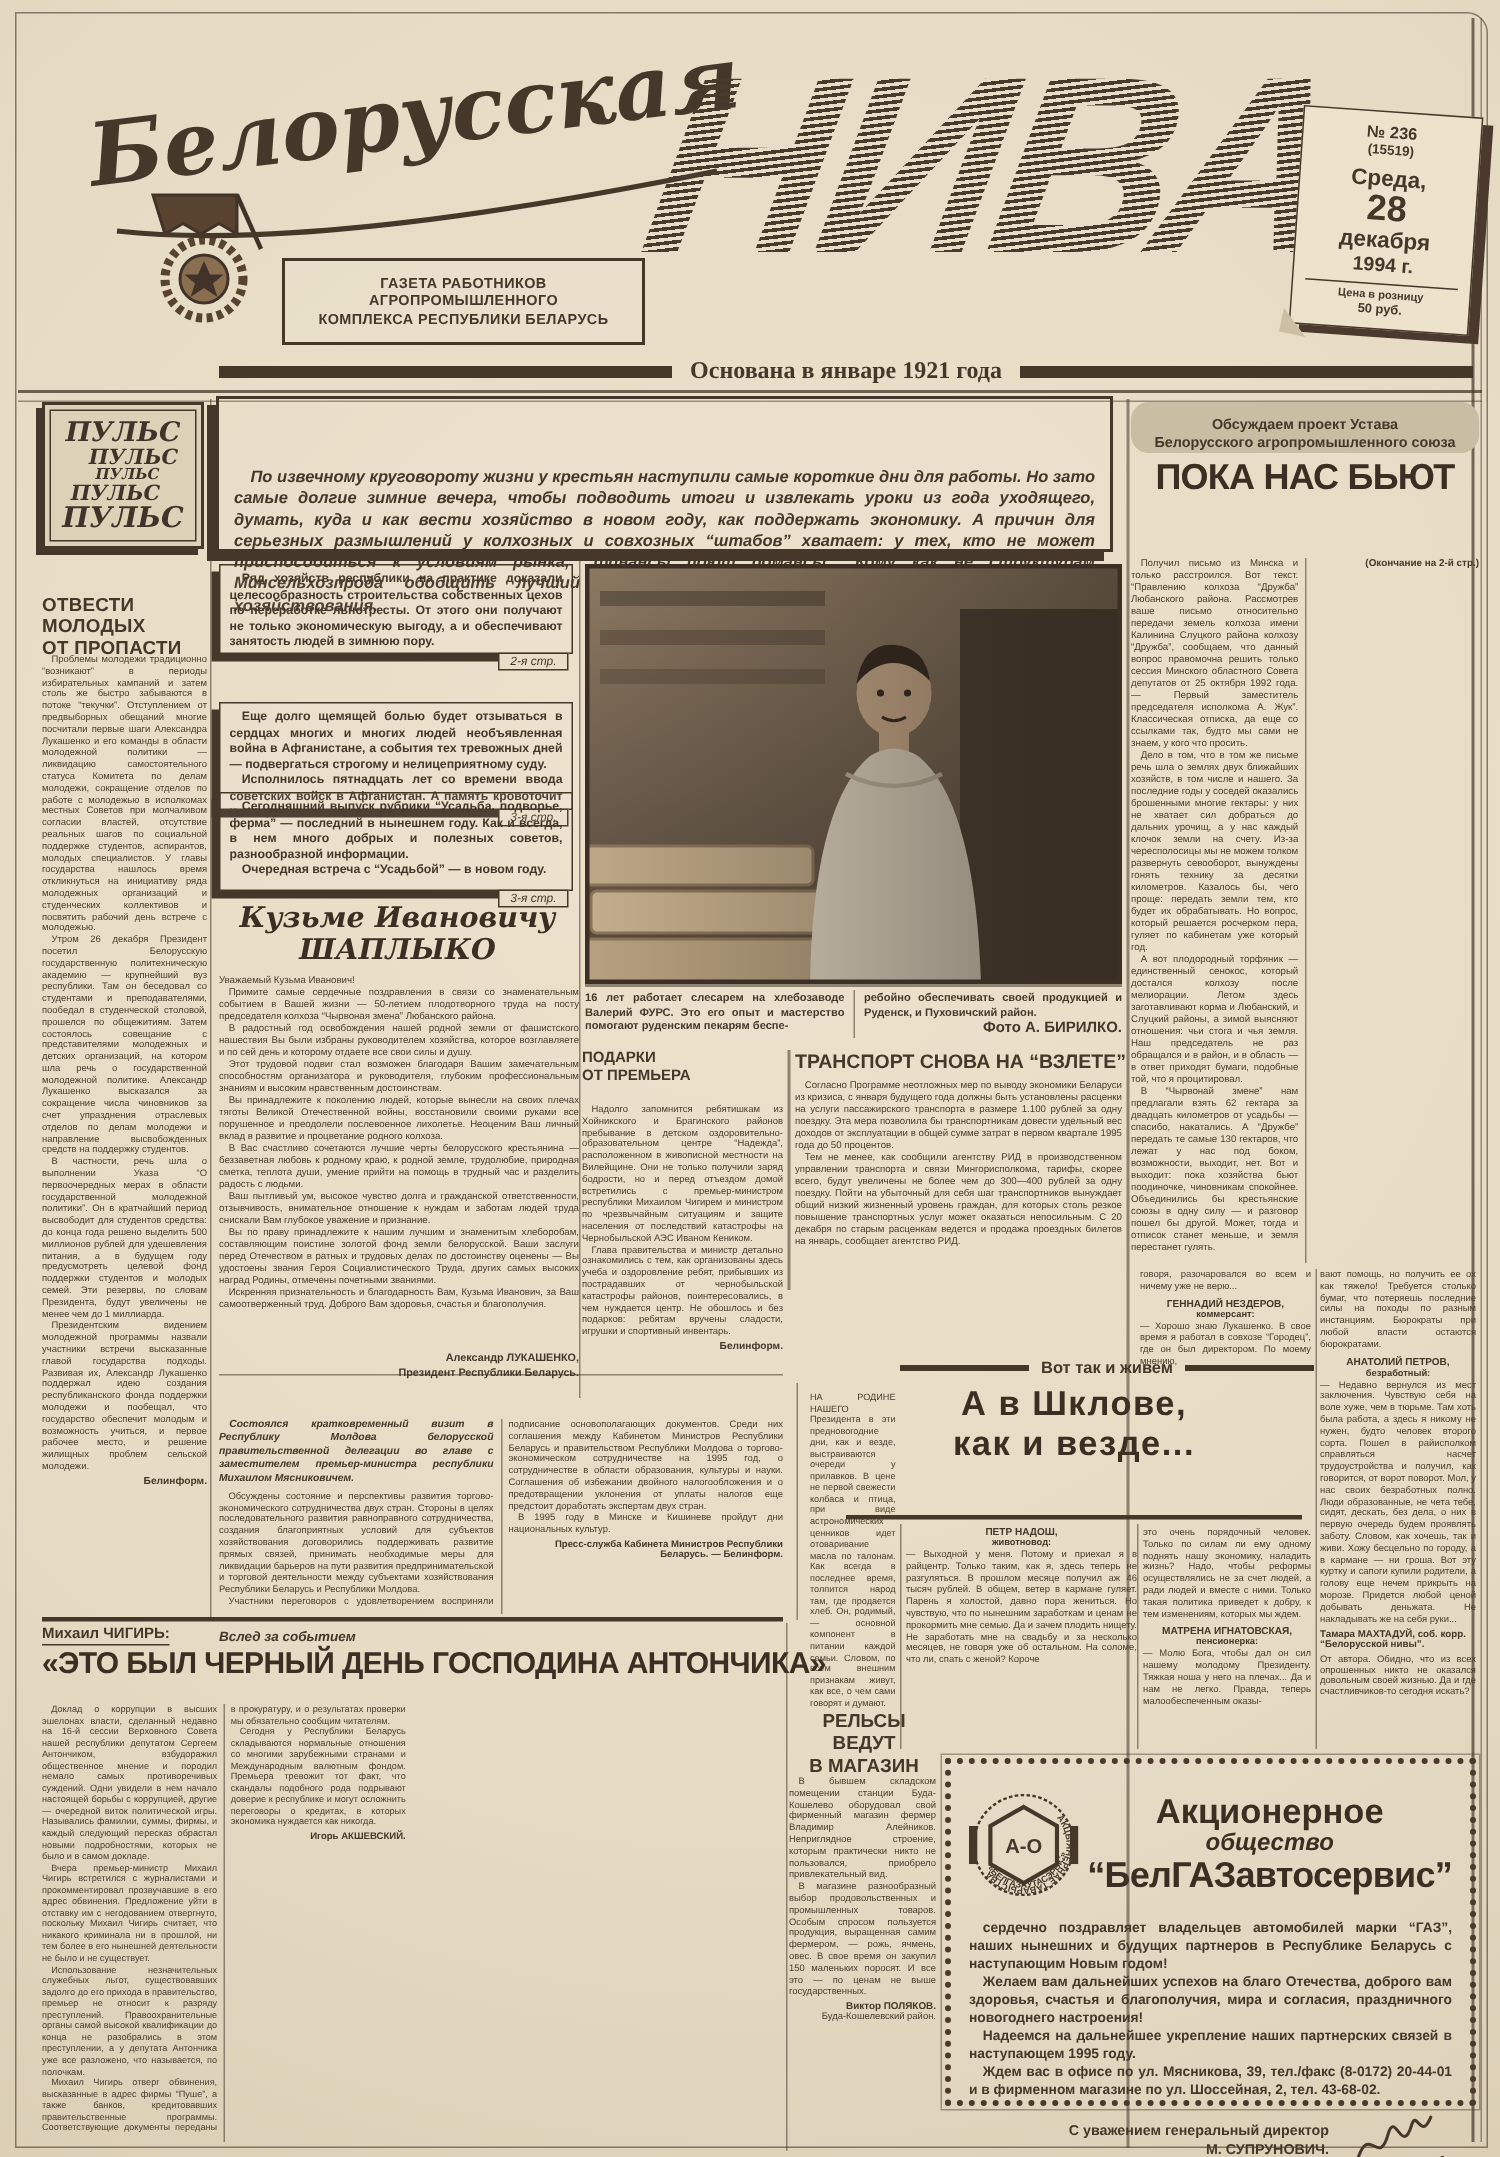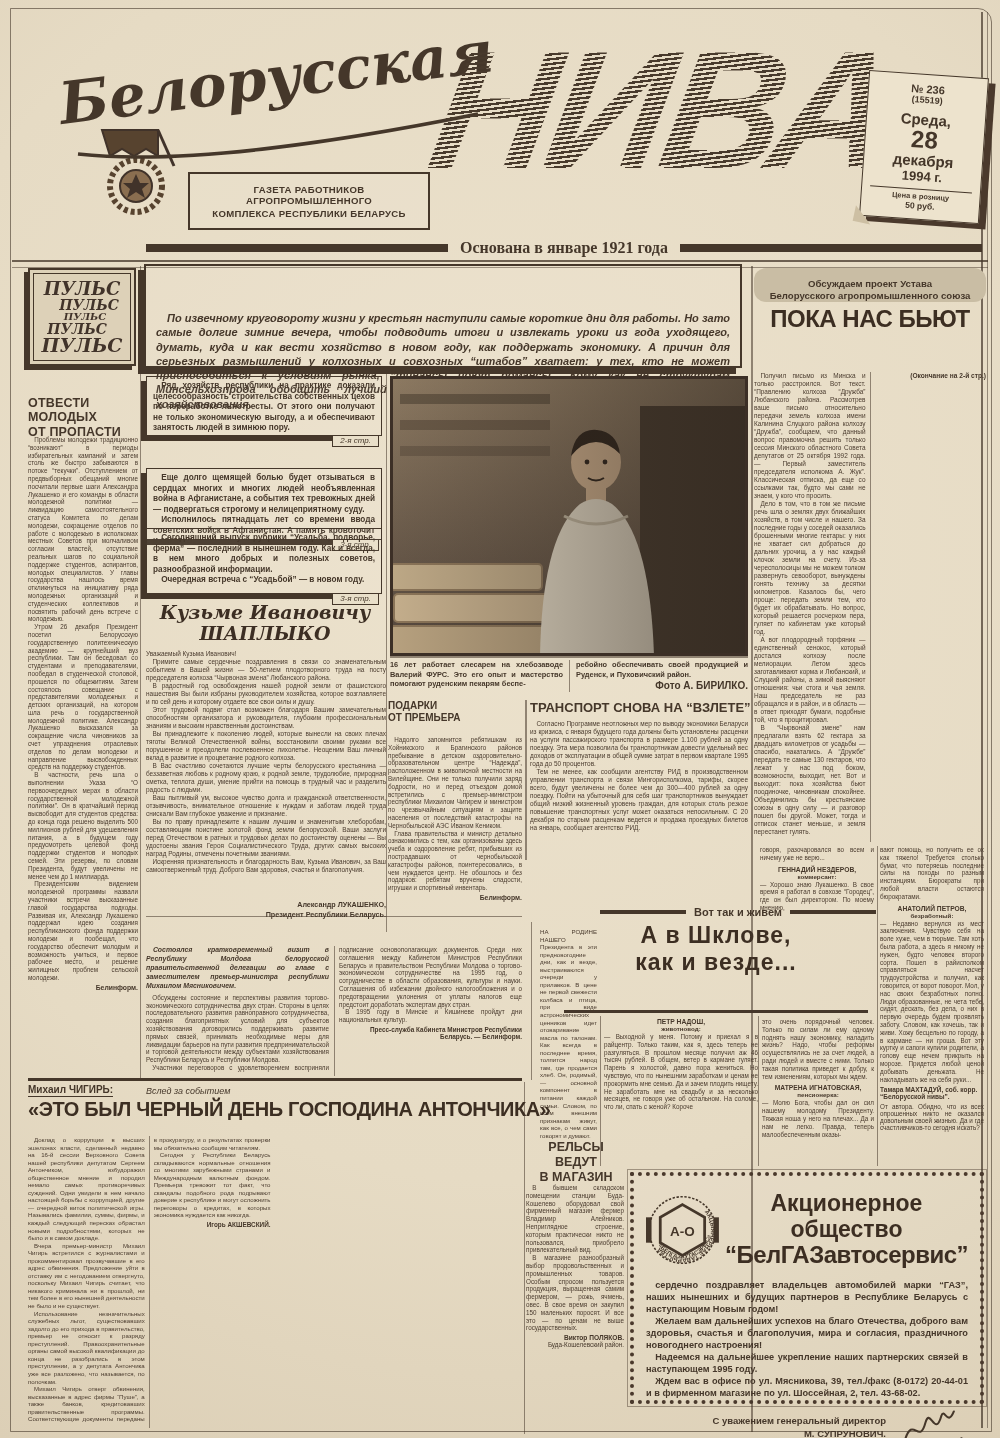--- a/index.html
+++ b/index.html
@@ -94,35 +94,35 @@
   .vox-band .txt{font-weight:bold;font-size:11px;margin:0 8px;white-space:nowrap;}
   .vox-h{left:564px;top:922px;width:304px;text-align:center;font-weight:900;font-size:23px;line-height:1.18;letter-spacing:1px;color:#3c2e22;}
   .vox-rule{left:564px;top:1010px;width:304px;height:3px;background:var(--ink);}
   .vox-name{font-weight:bold;font-size:6.7px;text-align:center;margin-top:4px;}
   .vox-role{font-weight:bold;font-size:6.2px;text-align:center;margin-bottom:1px;}
   .vox-by{font-weight:bold;font-size:6.5px;text-align:left;margin-top:3px;white-space:pre-line;}
   .vox-after{font-size:6.3px;margin-top:3px;text-align:justify;white-space:pre-line;}
 
   .chg-toprule{left:28px;top:1078px;width:494px;height:3px;background:var(--ink);}
   .chg-kick{left:28px;top:1084px;font-weight:bold;font-size:10px;border-bottom:1.5px solid var(--ink);padding-bottom:1px;}
-  .chg-rubric{left:146px;top:1086px;font-style:italic;font-weight:normal;font-size:9px;}
+  .chg-rubric{left:146px;top:1086px;font-style:italic;font-weight:bold;font-size:9px;}
   .chg-h{left:28px;top:1098px;width:494px;font-weight:900;font-size:20px;letter-spacing:-.4px;white-space:nowrap;color:#3c2e22;}
   .chg-cols{left:28px;top:1136px;width:494px;height:292px;column-count:4;column-gap:9px;
     column-rule:1px solid var(--ink-soft);column-fill:auto;}
 
   .rel-h{left:526px;top:1140px;width:100px;text-align:center;font-weight:800;font-size:12.5px;line-height:1.2;}
   .rel-b{left:526px;top:1184px;width:98px;height:246px;}
   .rel-by1{font-weight:bold;font-size:6.6px;text-align:right;margin-top:2px;}
   .rel-by2{font-size:6.3px;text-align:right;}
 
   .ad{left:630px;top:1172px;width:354px;height:232px;border:4px dotted #4a392c;outline:1px solid rgba(74,57,44,.45);
     outline-offset:2px;box-sizing:border-box;padding:8px 12px 6px;background:rgba(255,255,255,.05);}
   .ad-top{display:flex;align-items:center;gap:6px;}
   .ad-title{flex:1;text-align:center;font-weight:900;line-height:1.12;color:#3c2e22;}
-  .ad-title .t1{font-size:23px;} .ad-title .t2{font-size:23px;} .ad-title .t3{font-size:24px;letter-spacing:-.5px;}
+  .ad-title .t1{font-size:23px;} .ad-title .t2{font-size:16px;font-style:italic;} .ad-title .t3{font-size:24px;letter-spacing:-.5px;}
   .ad-body{font-weight:bold;font-size:9.2px;line-height:1.3;text-align:justify;white-space:pre-line;margin-top:4px;}
   .ad-sig{display:flex;justify-content:flex-end;align-items:center;gap:8px;margin-top:2px;}
   .ad-sig .st{text-align:right;font-weight:bold;font-size:9.5px;line-height:1.3;}
 </style>
 </head>
 <body>
 
 <div id="page">
   <div class="frame"></div>
   <div class="rightdbl"></div>

